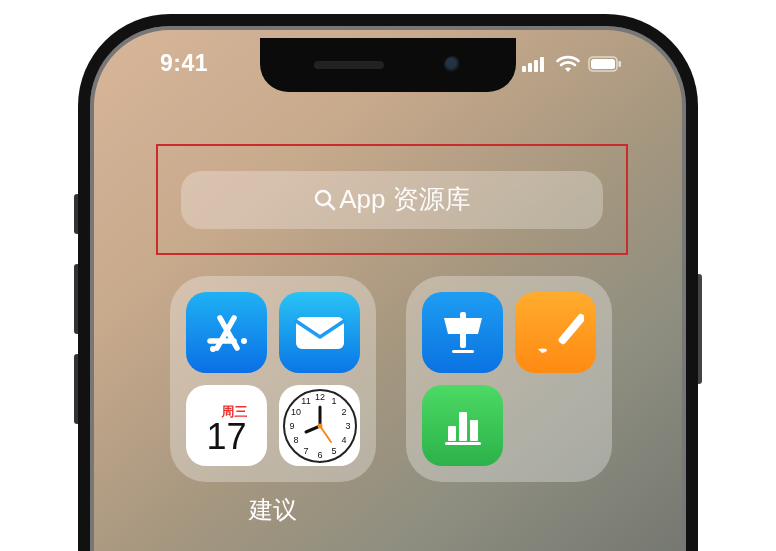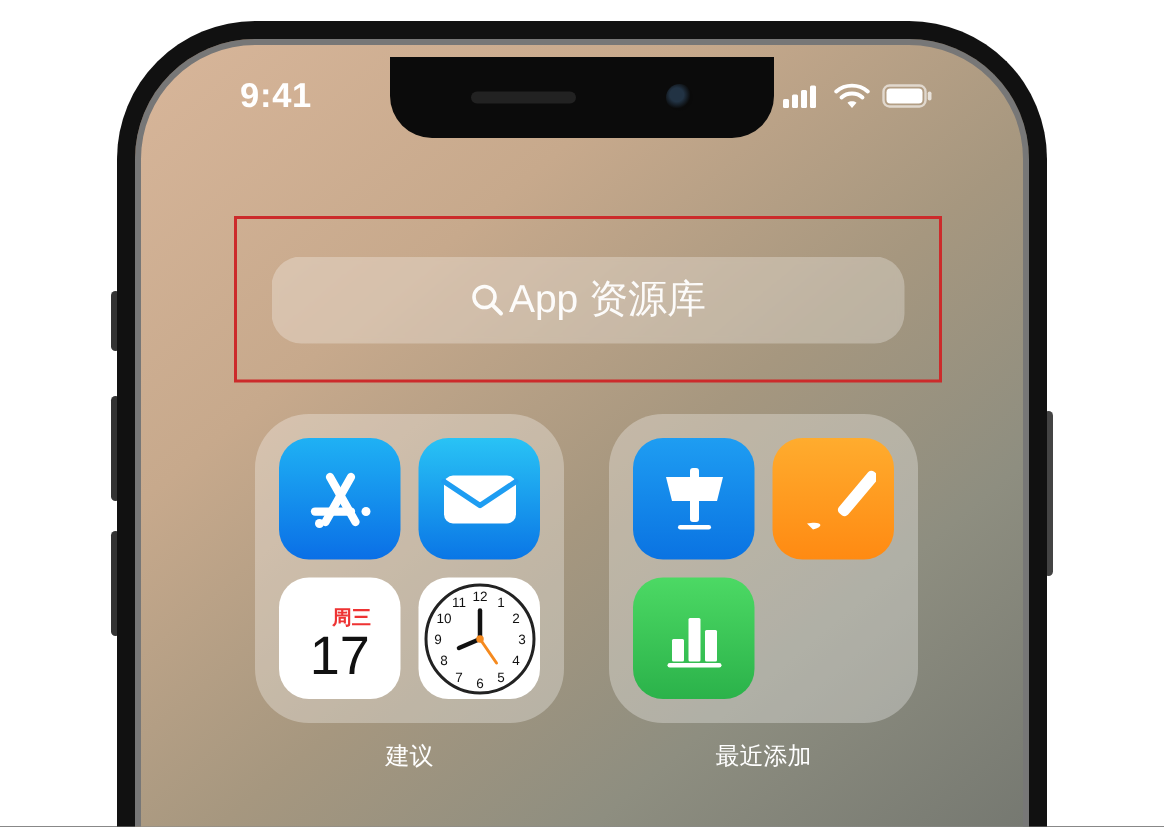--- a/index.html
+++ b/index.html
@@ -126,21 +126,21 @@
   .app {
     border-radius: 20px;
     display:flex;
     align-items:center;
     justify-content:center;
     position:relative;
     overflow:hidden;
   }
   .folder-label {
     color: white;
-    font-size: 16px;
+    font-size: 24px;
     margin-top: 12px;
     text-align:center;
   }
   
   .app-appstore { background: linear-gradient(180deg,#1fb1f4,#0a6fe6); }
   .app-mail { background: linear-gradient(180deg,#29c3f5,#0a76e6); }
   .app-calendar { background:#fff; flex-direction:column; }
   .app-calendar .day { color:#e33; font-size:13px; font-weight:600; margin-top:6px;margin-left:16px;}
   .app-calendar .num { color:#111; font-size:36px; font-weight:300; line-height:1; margin-top:-2px;}
   .app-clock { background:#fff; }
@@ -282,19 +282,18 @@
           <div class="app app-numbers">
             <svg width="56" height="56" viewBox="0 0 56 56">
               <rect x="10" y="44" width="36" height="3" fill="white" rx="1.5"></rect>
               <rect x="13" y="28" width="8" height="15" fill="white" rx="1"></rect>
               <rect x="24" y="14" width="8" height="29" fill="white" rx="1"></rect>
               <rect x="35" y="22" width="8" height="21" fill="white" rx="1"></rect>
             </svg>
           </div>
           <div class="app empty"></div>
         </div>
-        <div class="folder-label">最近添加</div>
       </div>
 
     </div>
 
   </div>
 </div>
 
 </body></html>

